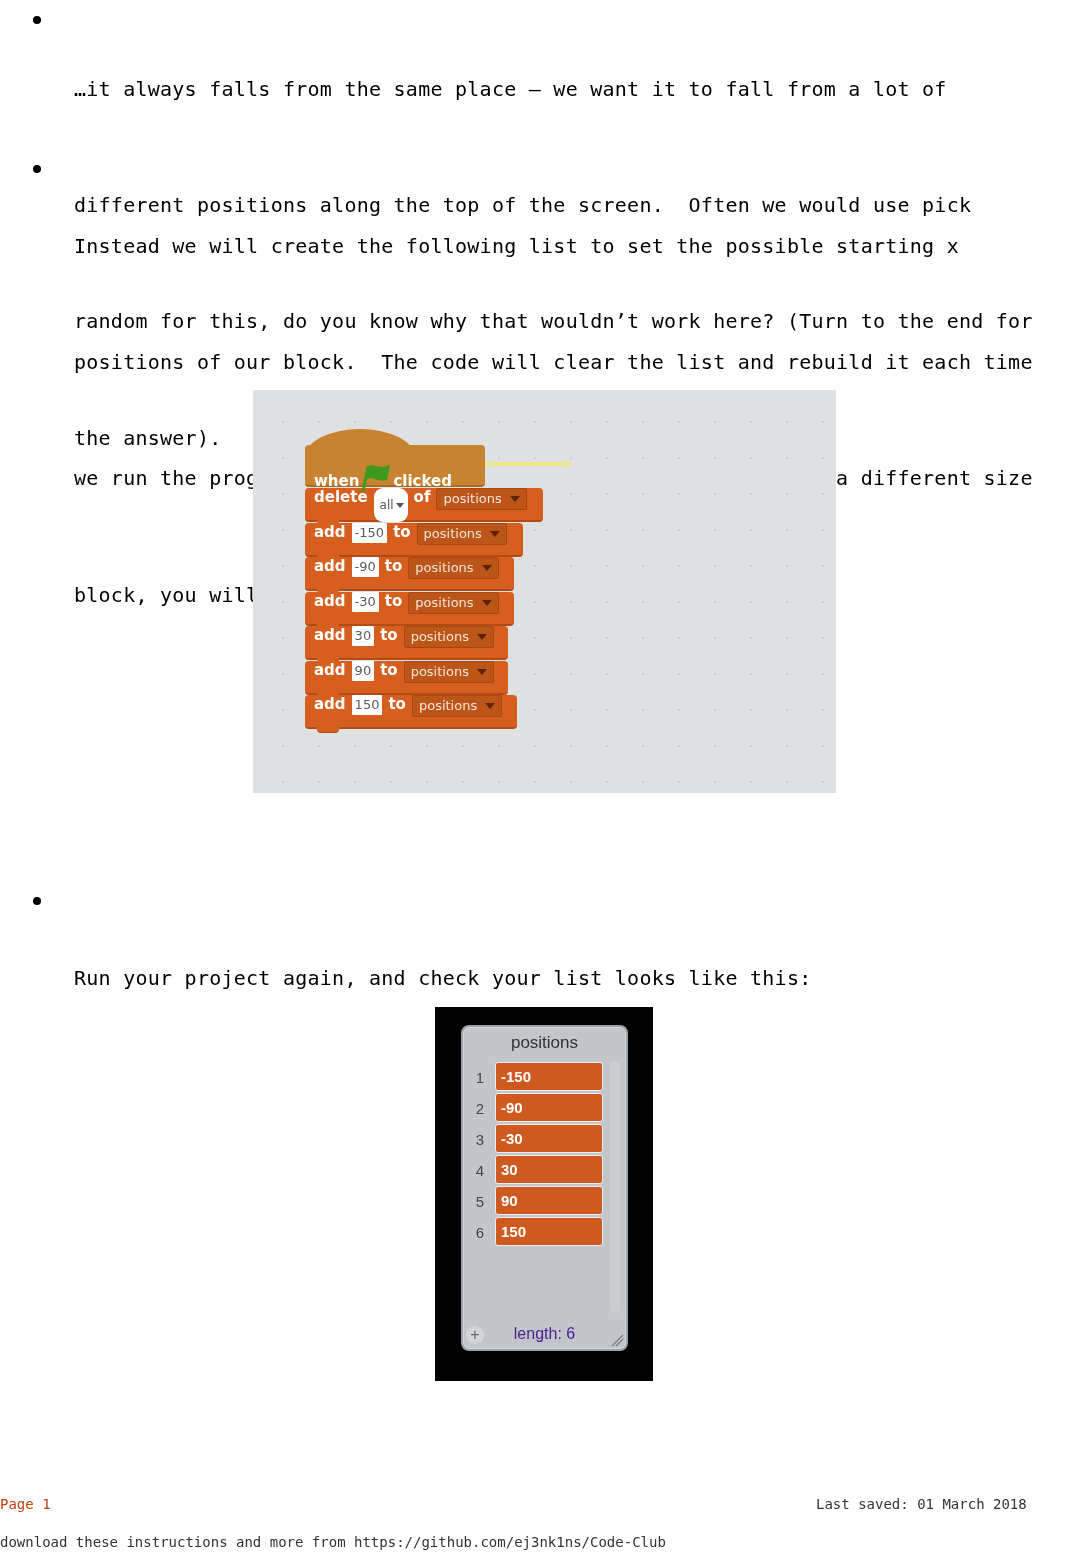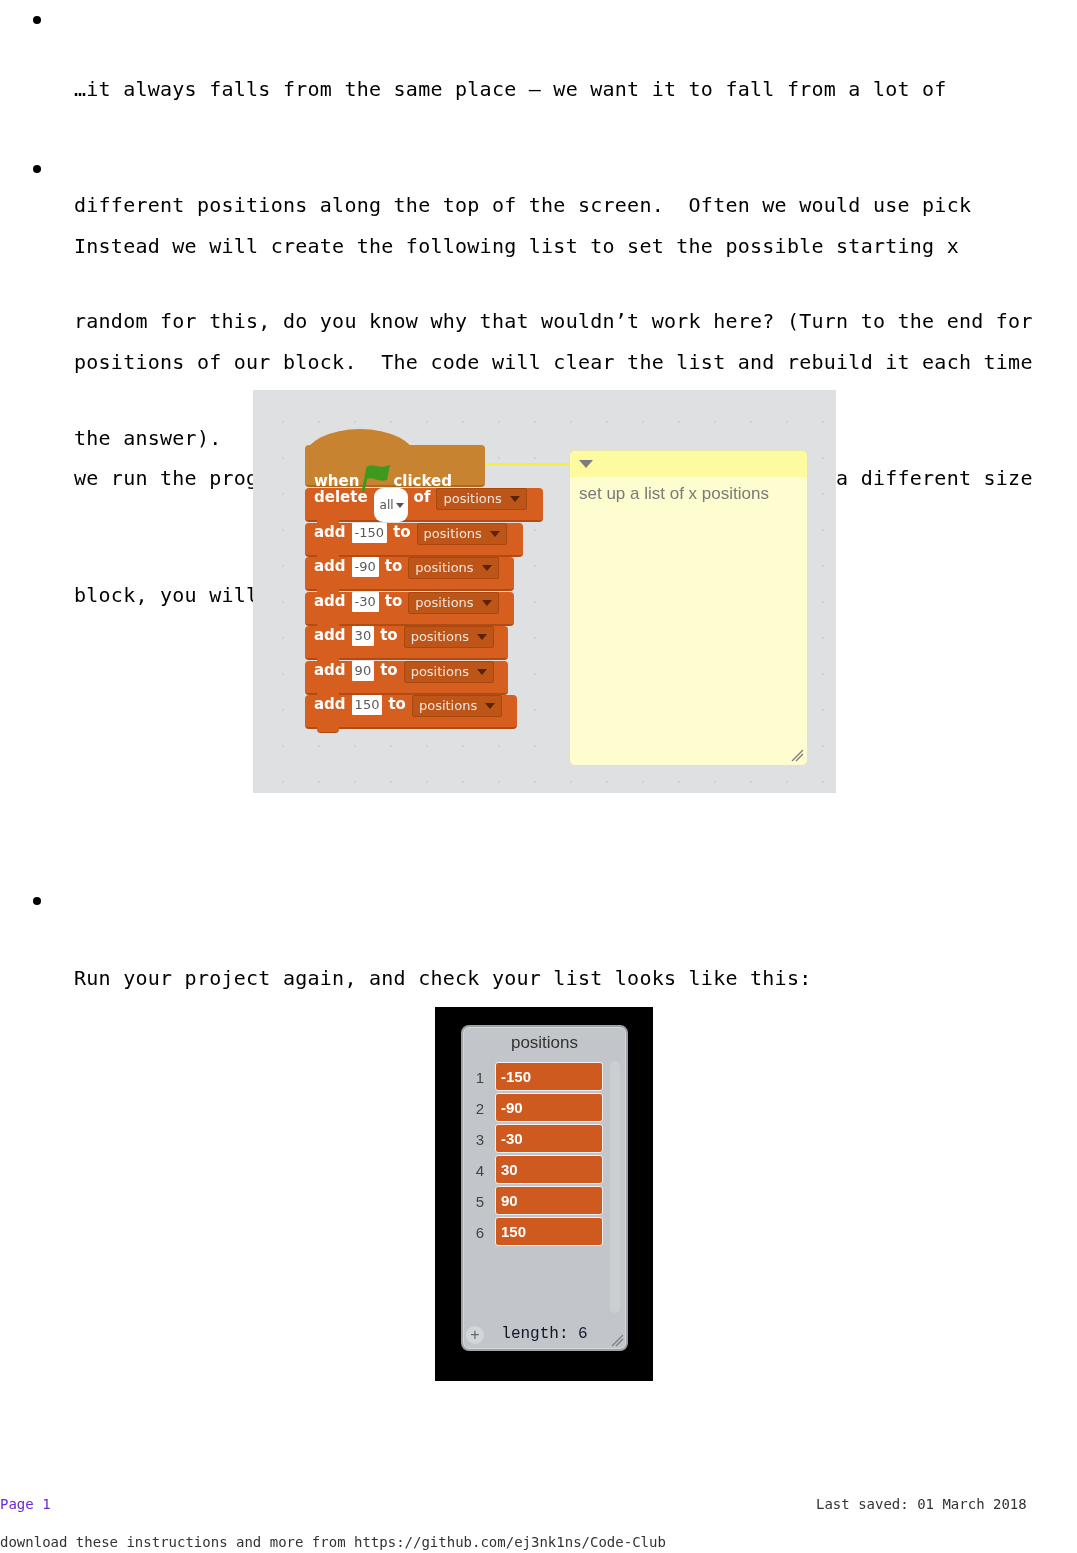--- a/index.html
+++ b/index.html
@@ -77,24 +77,24 @@
   .list-row { position: absolute; left: 0; height: 31px; width: 150px; }
   .list-index { position: absolute; left: 10px; width: 14px; top: 7px; font-family: "Liberation Sans", sans-serif; font-size: 15px; color: #444; text-align: center; }
   .list-cell {
     position: absolute; left: 32px; width: 108px; height: 29px; top: 0;
     background: #cf5a20; border: 1px solid #f0f0f0; border-radius: 3px;
     font-family: "Liberation Sans", sans-serif; font-weight: bold; font-size: 15px; color: #fff;
     padding-left: 5px; line-height: 27px;
   }
   .list-scroll { position: absolute; right: 6px; top: 34px; width: 10px; height: 252px; background: #cbcfd2; border-radius: 5px; }
   .list-add { position: absolute; left: 3px; bottom: 5px; width: 18px; height: 18px; border-radius: 50%; background: #d3d6d9; color: #666; font-family: "Liberation Sans", sans-serif; font-size: 16px; line-height: 17px; text-align: center; }
-  .list-length { position: absolute; left: 0; width: 100%; bottom: 6px; text-align: center; font-family: Liberation Mono, monospace; font-size: 16px; color: #0f172a; }
+  .list-length { position: absolute; left: 0; width: 100%; bottom: 6px; text-align: center; font-family: Liberation Sans, sans-serif; font-size: 16px; color: #4c1d95; }
   .list-grip { position: absolute; right: 2px; bottom: 2px; width: 14px; height: 14px; }
 
-  .footer-left { position: absolute; left: 0; top: 1496px; font-size: 14px; color: #6d28d9; }
+  .footer-left { position: absolute; left: 0; top: 1496px; font-size: 14px; color: #c2410c; }
   .footer-right { position: absolute; left: 816px; top: 1496px; font-size: 14px; color: #333; }
   .footer-link { position: absolute; left: 0; top: 1534px; font-size: 14px; color: #333; }
 </style>
 </head>
 <body>
 
 <div class="bullet-block" style="top:-8px;">
   <span class="bullet-dot" style="top:24px;"></span>
   <div class="bullet-text">
     <div>…it always falls from the same place – we want it to fall from a lot of</div>
@@ -194,29 +194,20 @@
   <div class="stack-block" style="top:305px; width:212px;">
     <span class="blk-word">add</span>
     <span class="num-input">150</span>
     <span class="blk-word">to</span>
     <span class="dropdown-field">
       <span>positions</span>
       <span class="tri-down"></span>
     </span>
   </div>
 
-  <div class="comment-box">
-    <div class="comment-header">
-      <span class="comment-toggle"></span>
-    </div>
-    <div class="comment-text">set up a list of x positions</div>
-    <svg class="resize-grip" viewBox="0 0 14 14">
-      <path d="M2 13 L13 2 M6 13 L13 6" stroke="#7a7a7a" stroke-width="1.3"></path>
-    </svg>
-  </div>
 </div>
 
 <div class="bullet-block" style="top:881px;">
   <span class="bullet-dot" style="top:16px;"></span>
   <div class="bullet-text">
     <div>Run your project again, and check your list looks like this:</div>
   </div>
 </div>
 
 <div class="list-figure">

